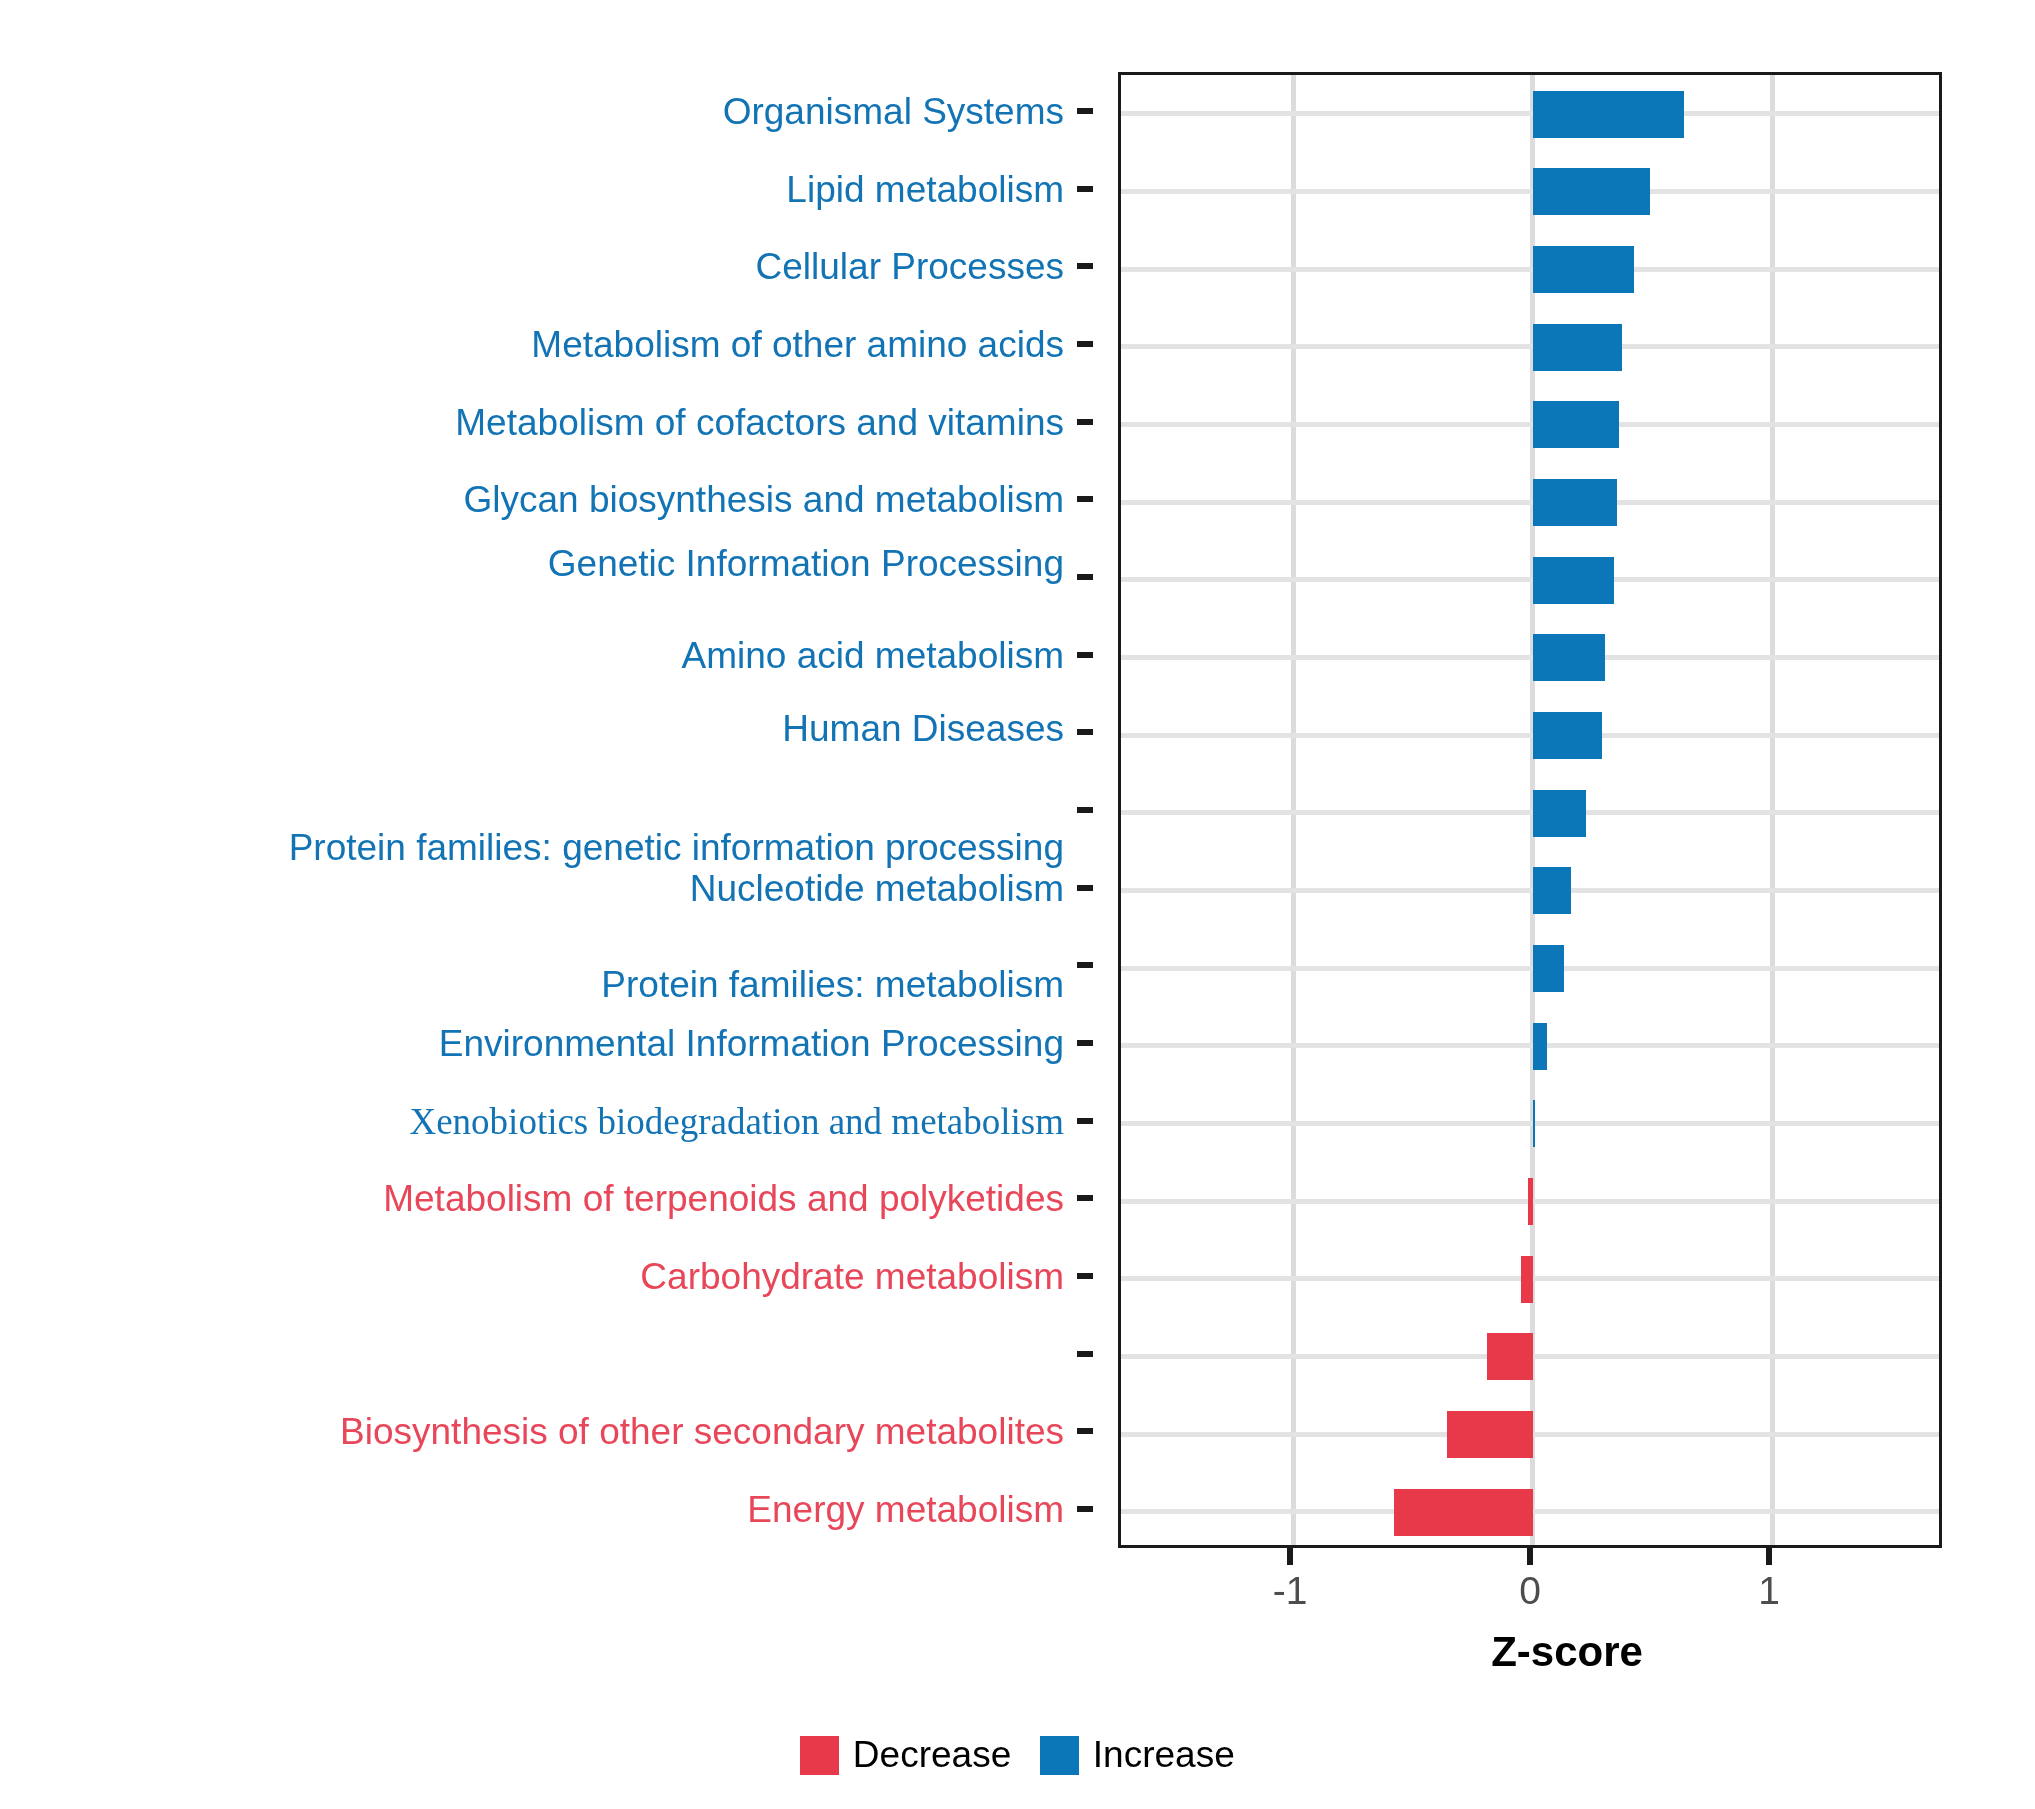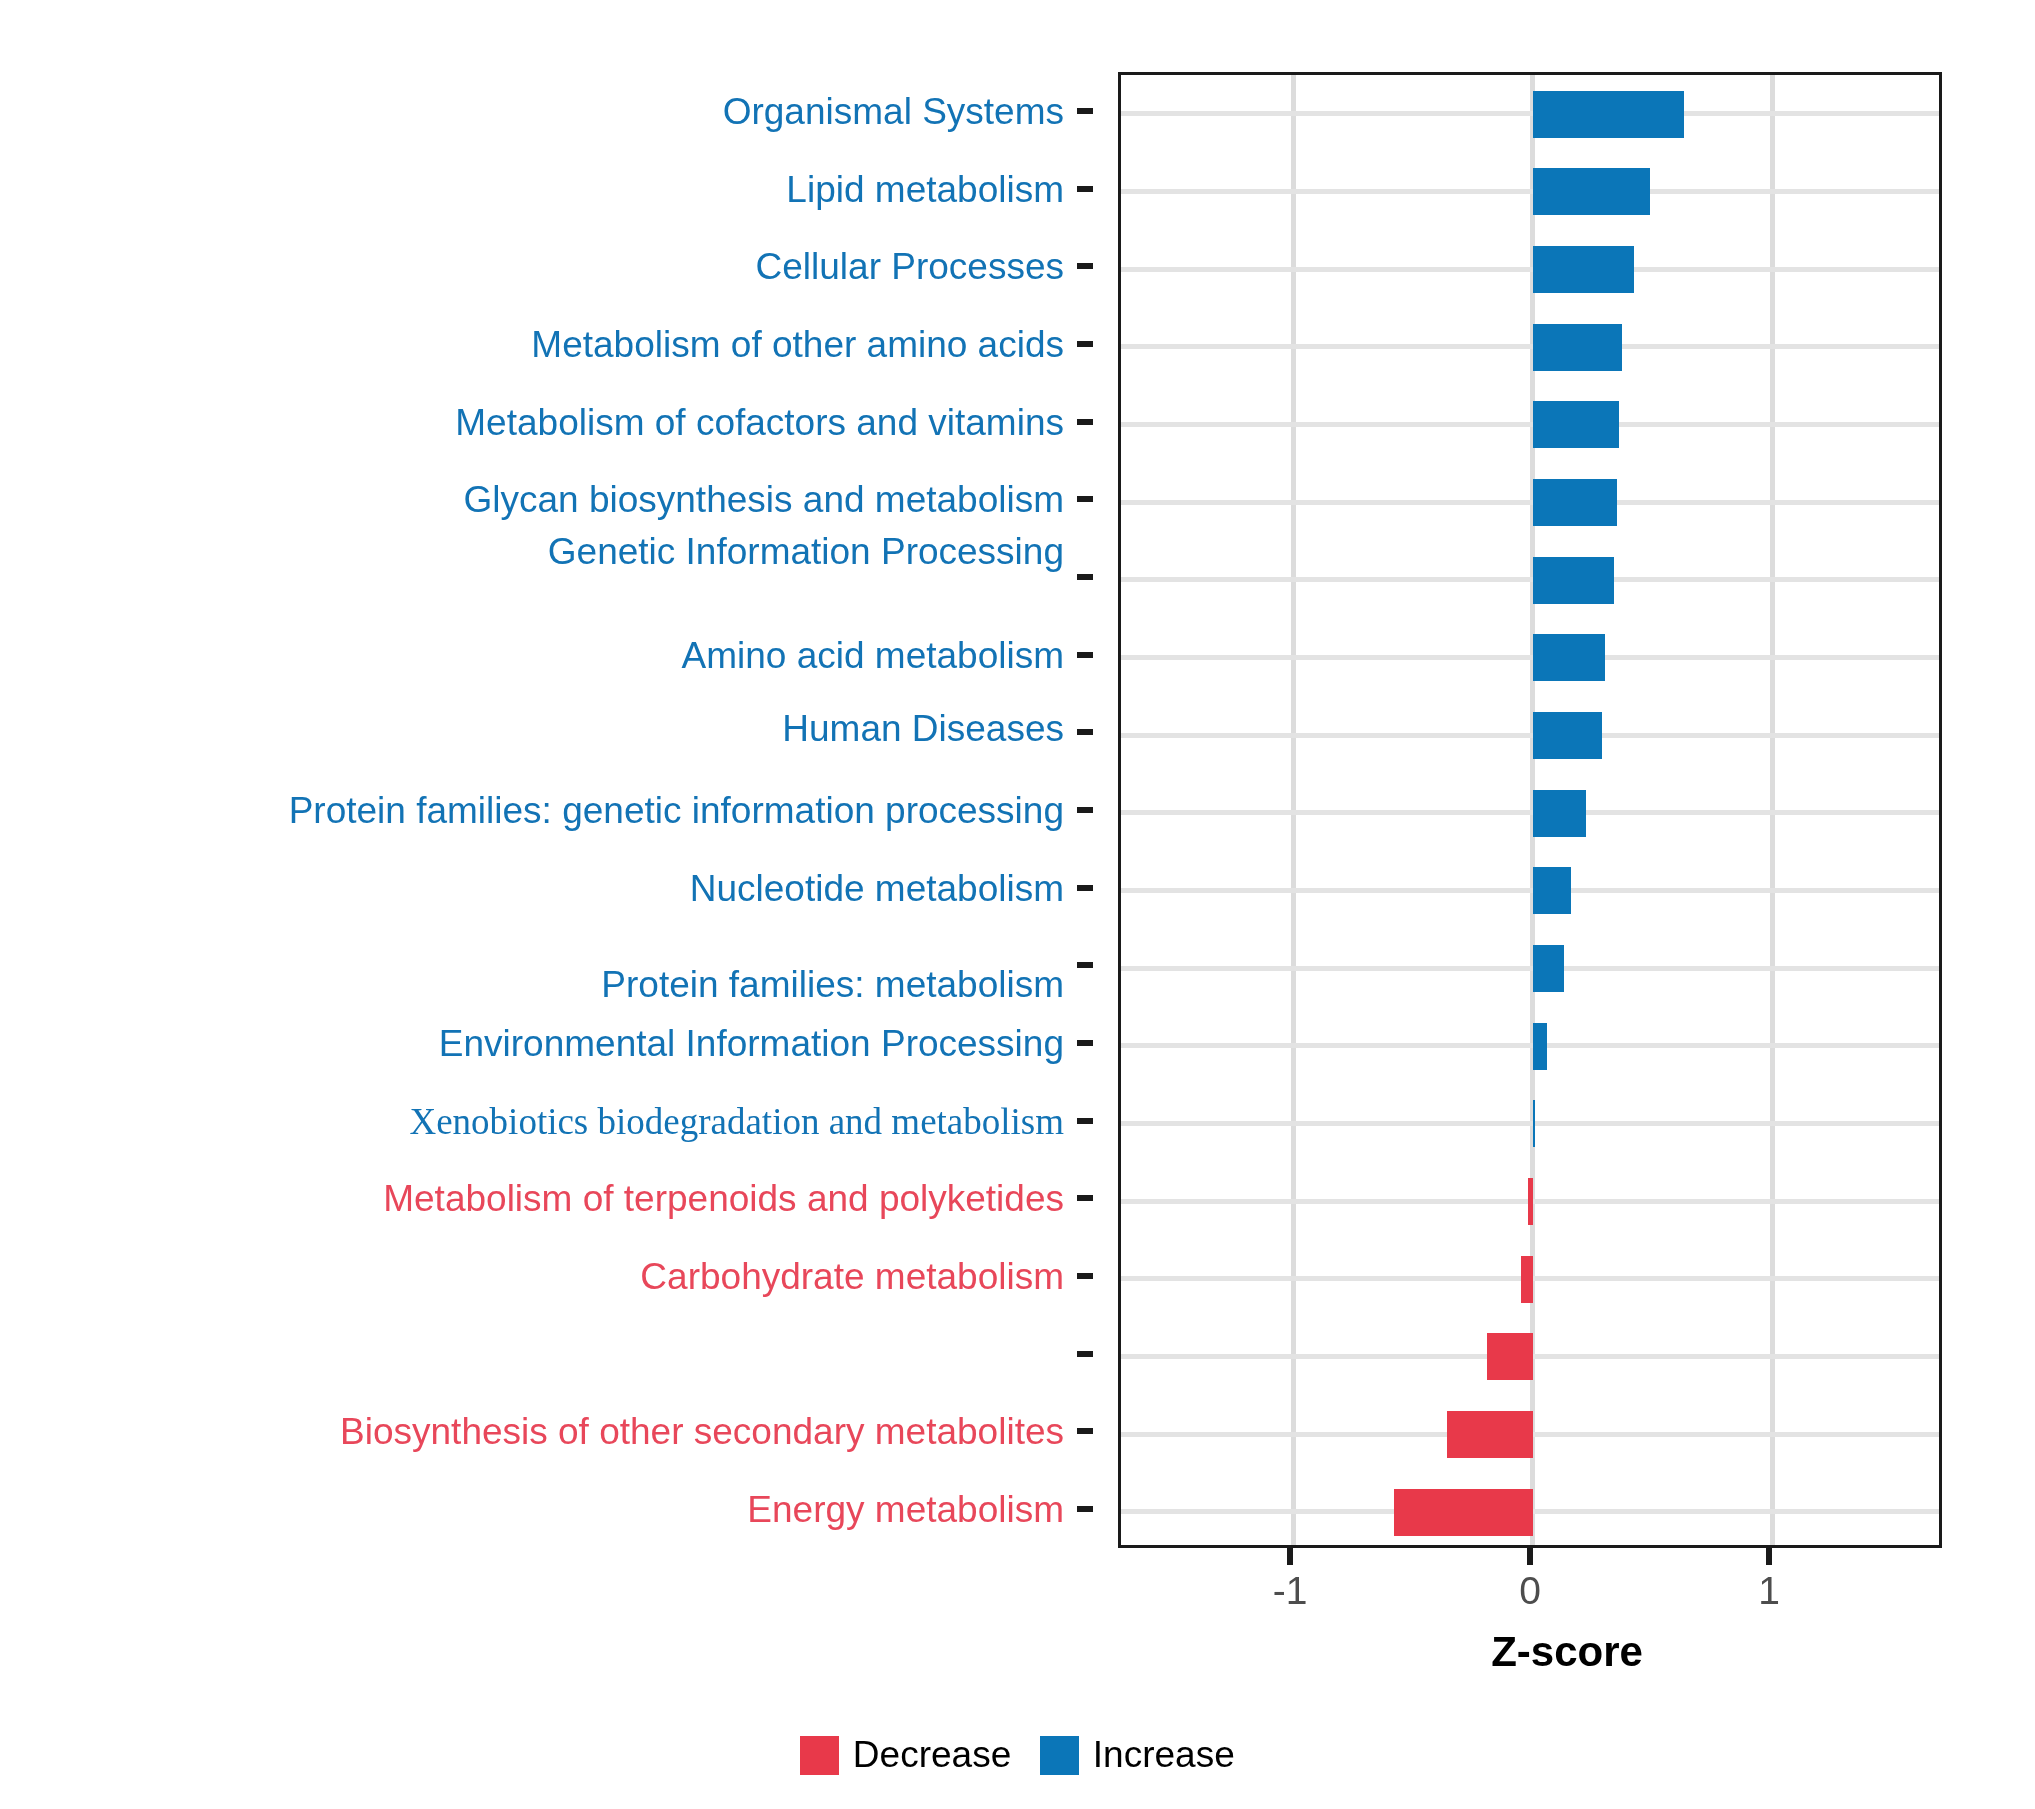--- a/index.html
+++ b/index.html
@@ -121,27 +121,27 @@
       <div class="ylab inc" style="top: 117px;">Lipid metabolism</div>
       <div class="ytick" style="top: 194px;"></div>
       <div class="ylab inc" style="top: 194px;">Cellular Processes</div>
       <div class="ytick" style="top: 272px;"></div>
       <div class="ylab inc" style="top: 272px;">Metabolism of other amino acids</div>
       <div class="ytick" style="top: 350px;"></div>
       <div class="ylab inc" style="top: 350px;">Metabolism of cofactors and vitamins</div>
       <div class="ytick" style="top: 427px;"></div>
       <div class="ylab inc" style="top: 427px;">Glycan biosynthesis and metabolism</div>
       <div class="ytick" style="top: 505px;"></div>
-      <div class="ylab inc" style="top: 479px;">Genetic Information Processing</div>
+      <div class="ylab inc" style="top: 491px;">Genetic Information Processing</div>
       <div class="ytick" style="top: 583px;"></div>
       <div class="ylab inc" style="top: 583px;">Amino acid metabolism</div>
       <div class="ytick" style="top: 660px;"></div>
       <div class="ylab inc" style="top: 656px; text-align: right;">Human Diseases</div>
       <div class="ytick" style="top: 738px;"></div>
-      <div class="ylab inc" style="top: 738px;">Protein families: genetic information processing</div>
+      <div class="ylab inc" style="top: 775px;">Protein families: genetic information processing</div>
       <div class="ytick" style="top: 816px;"></div>
       <div class="ylab inc" style="top: 816px;">Nucleotide metabolism</div>
       <div class="ytick" style="top: 893px;"></div>
       <div class="ylab inc" style="top: 912px;">Protein families: metabolism</div>
       <div class="ytick" style="top: 971px;"></div>
       <div class="ylab inc" style="top: 971px;">Environmental Information Processing</div>
       <div class="ytick" style="top: 1049px;"></div>
       <div class="ylab inc" style="top: 1049px; font-family: Liberation Serif, serif;">Xenobiotics biodegradation and metabolism</div>
       <div class="ytick" style="top: 1126px;"></div>
       <div class="ylab dec" style="top: 1126px;">Metabolism of terpenoids and polyketides</div>

